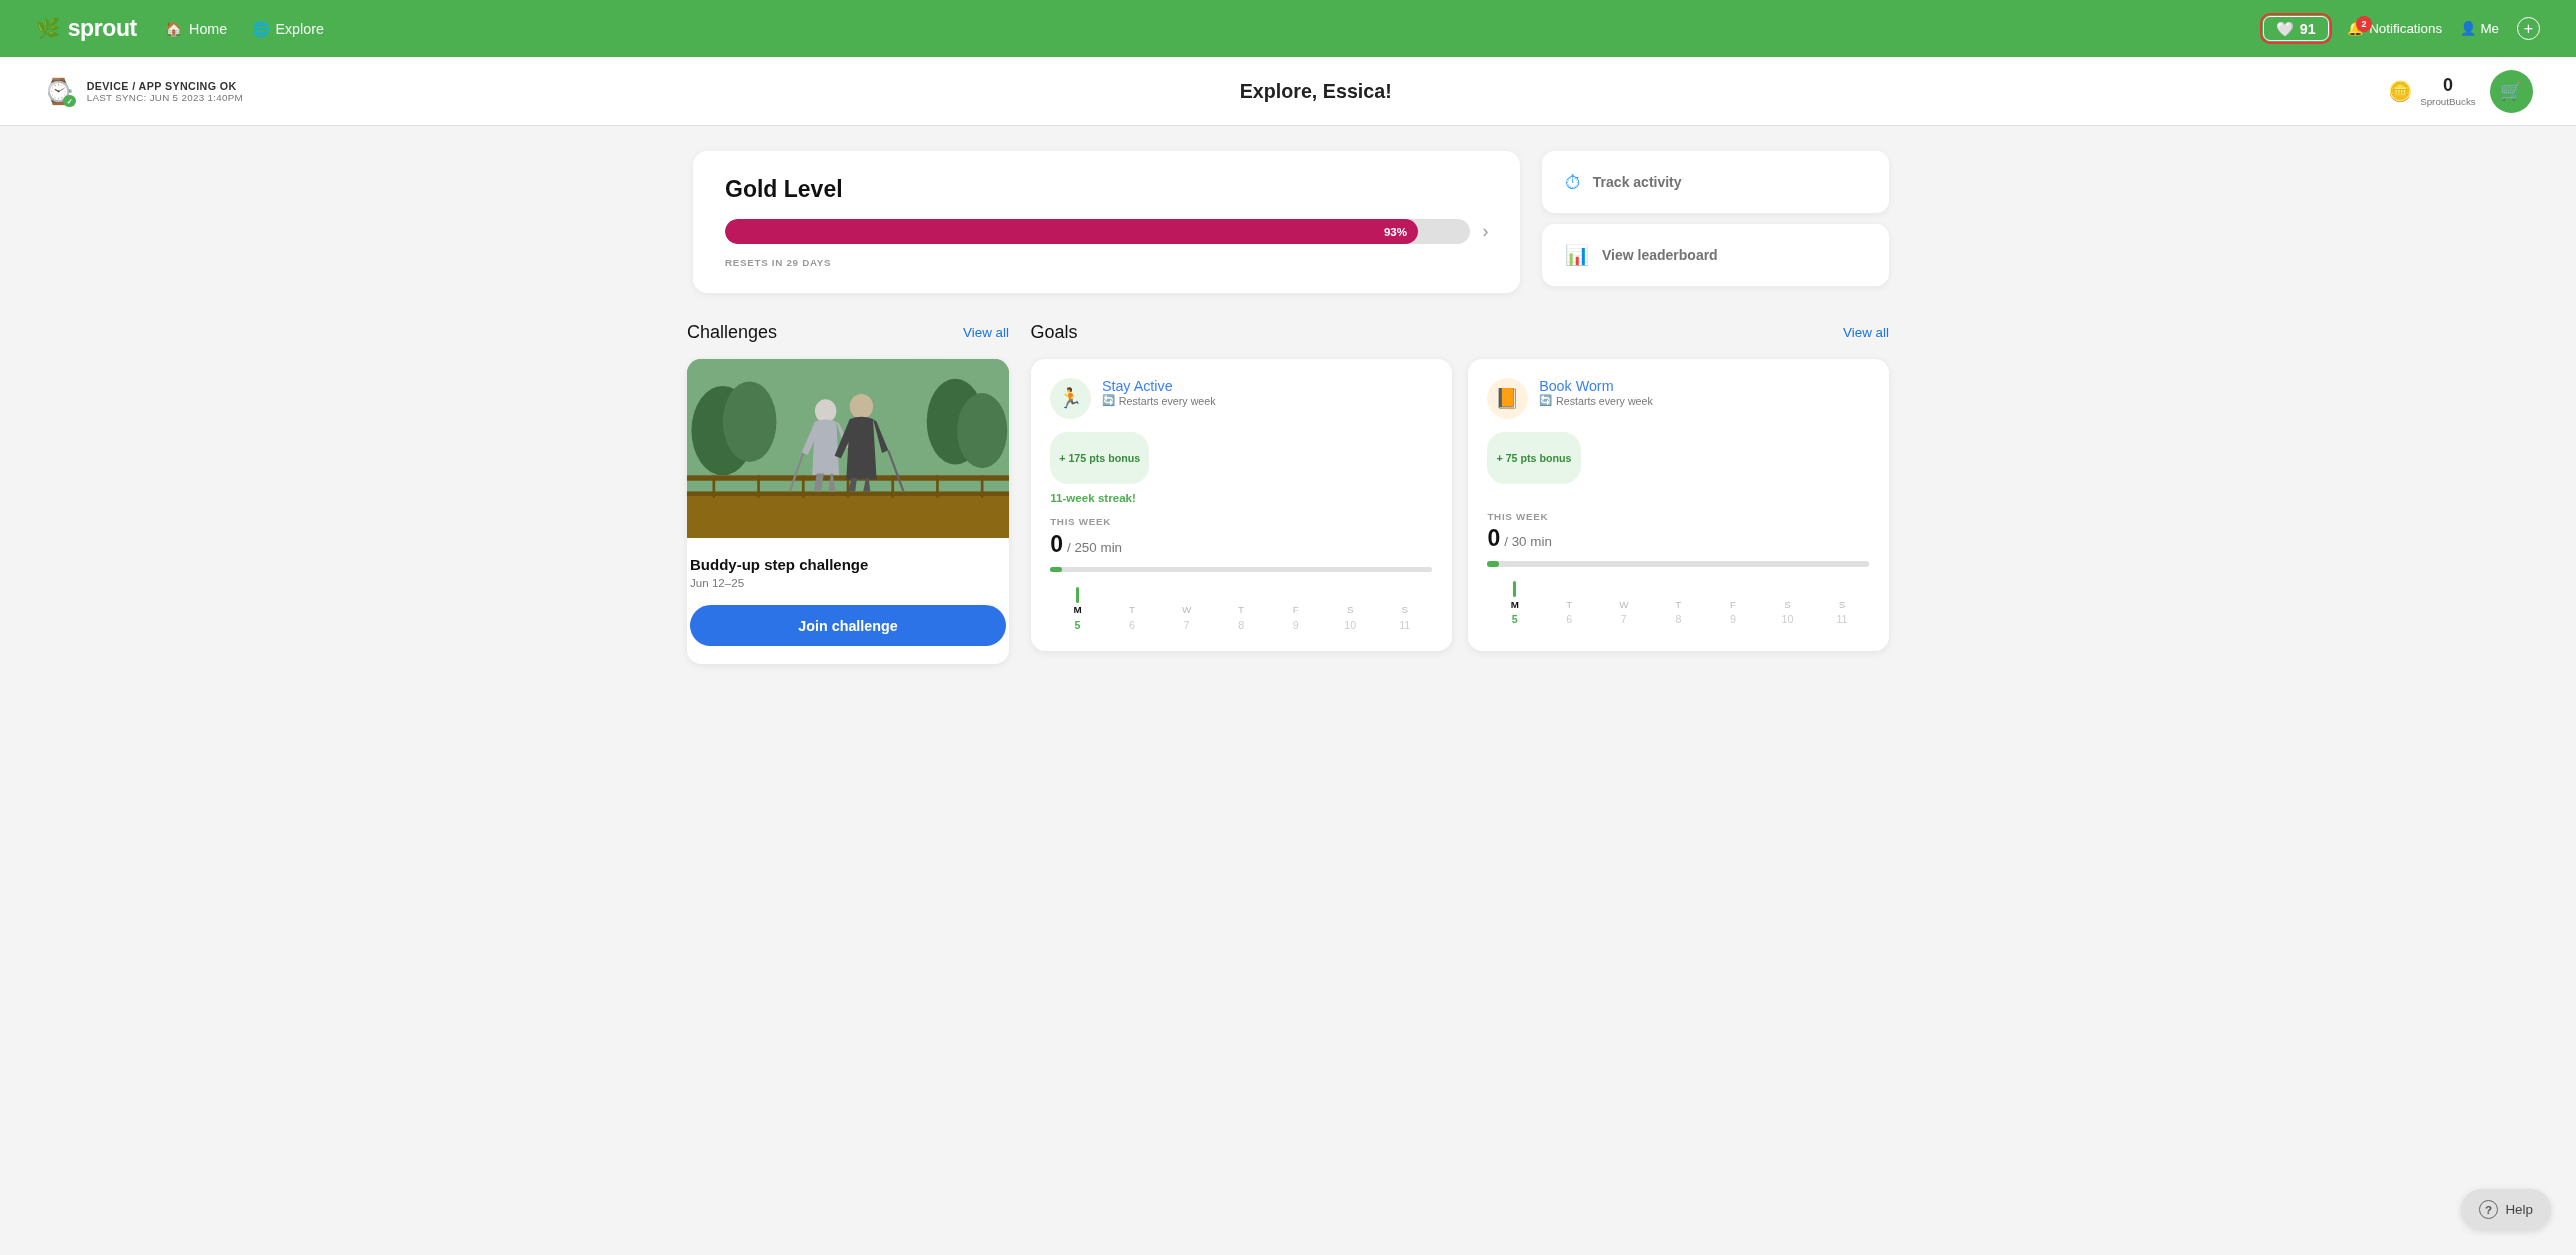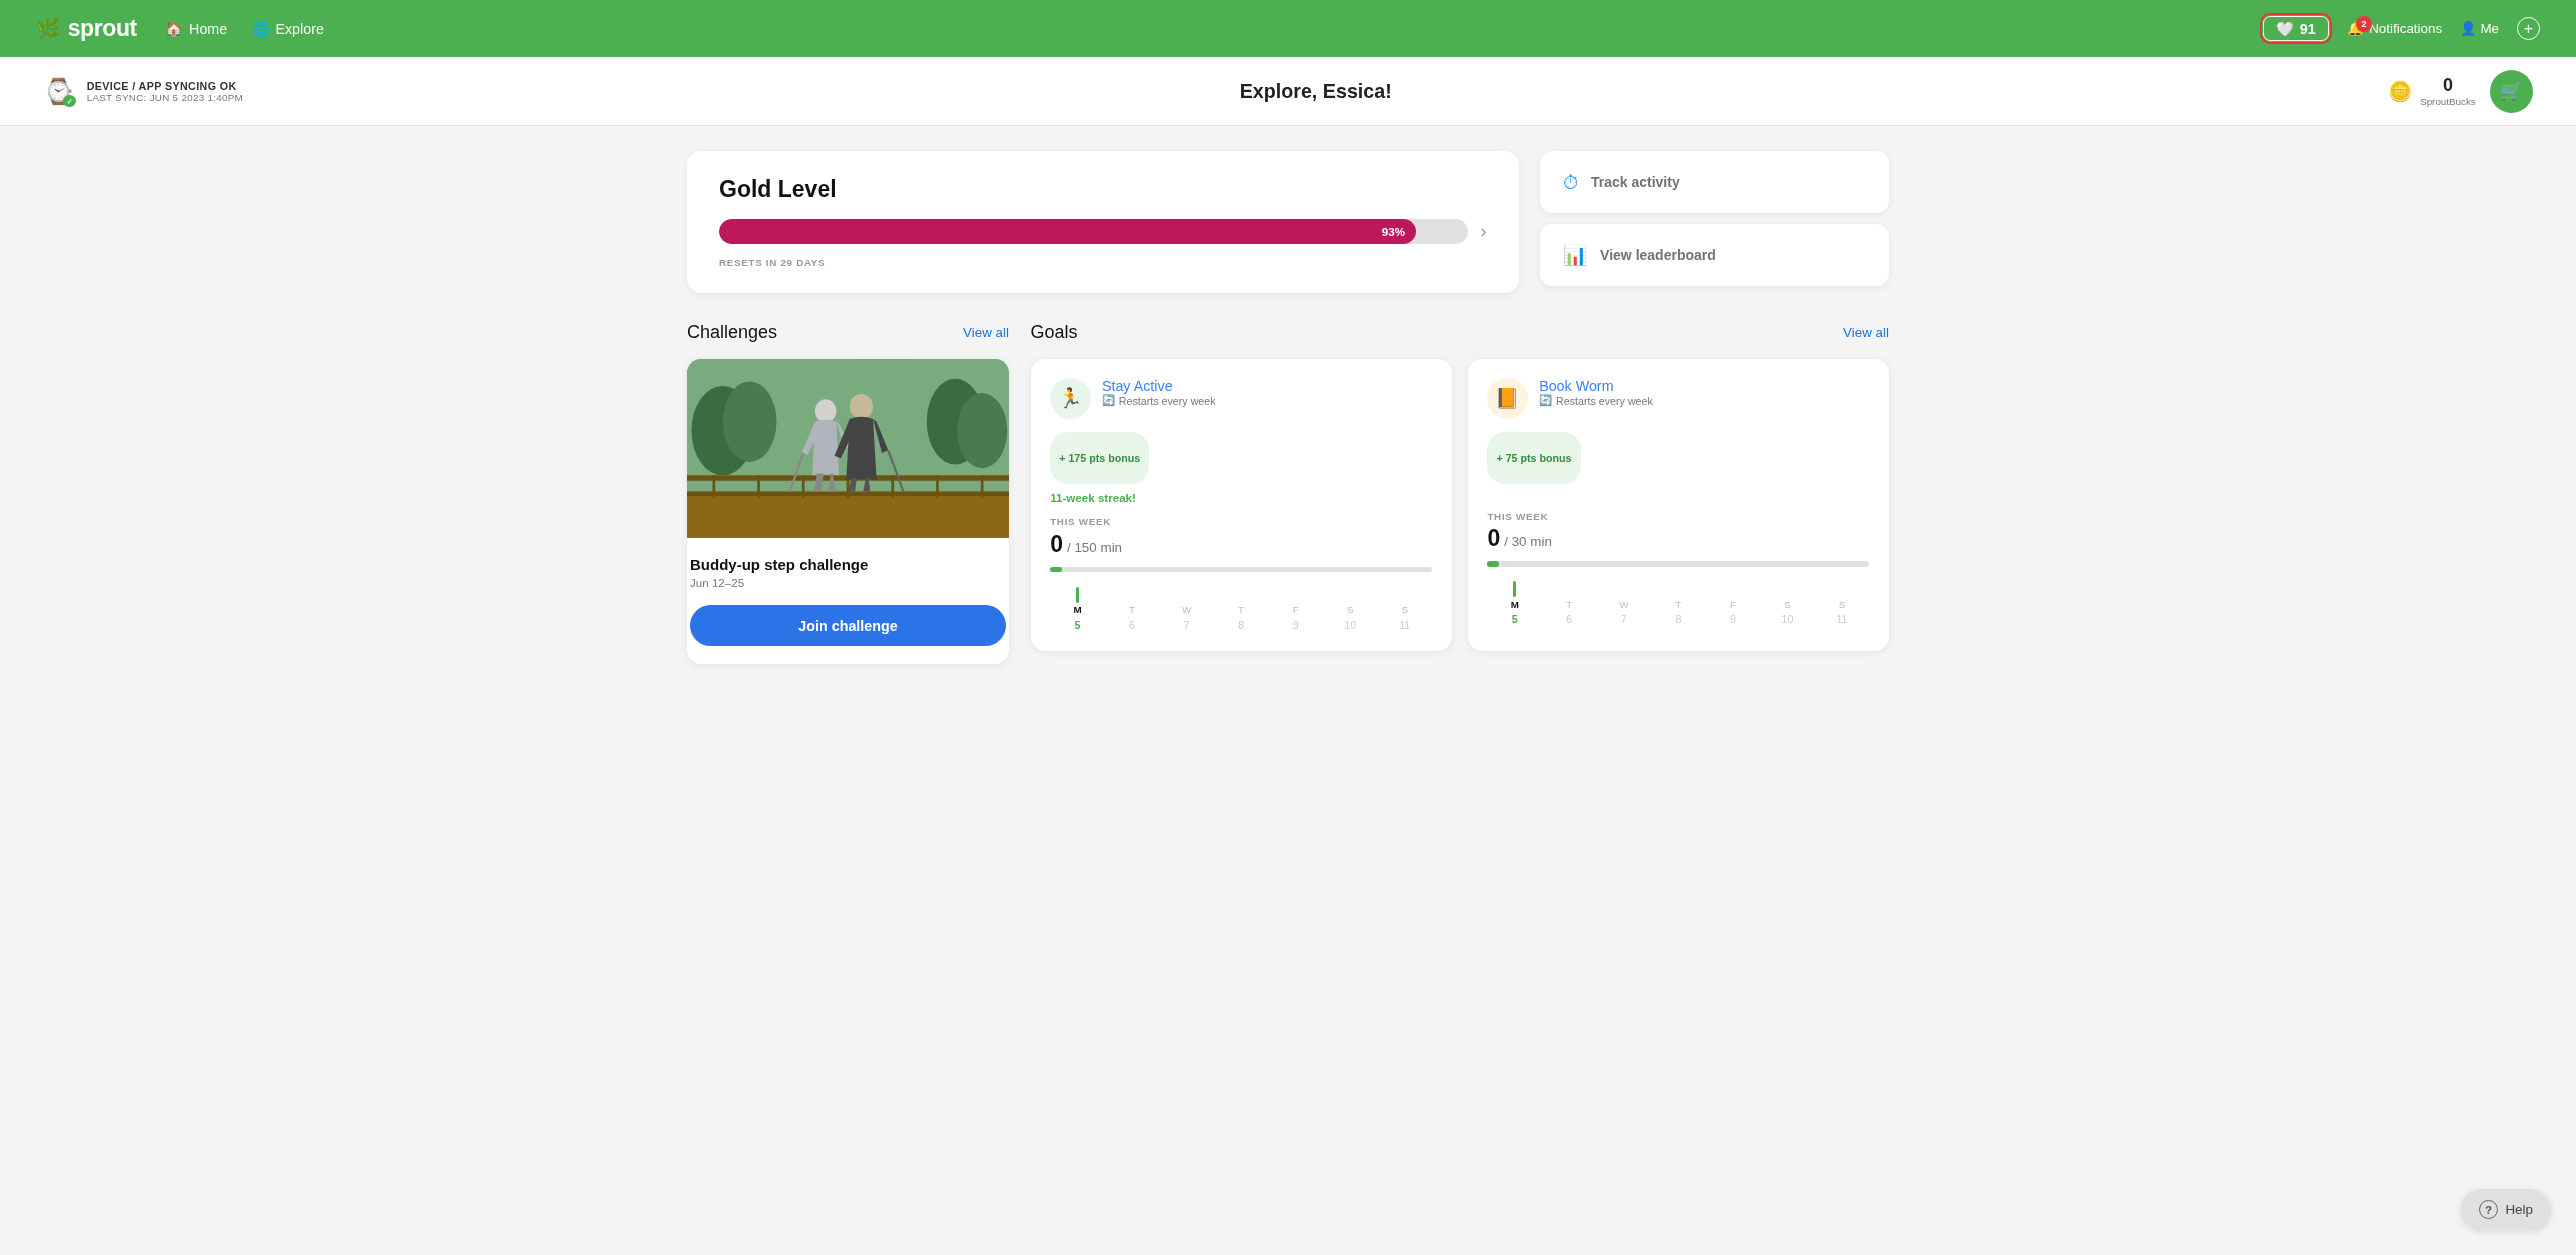--- a/index.html
+++ b/index.html
@@ -199,20 +199,21 @@
       display: flex;
       gap: 21.5px;
       margin-bottom: 29px;
     }
     .gold-card {
       background: #fff;
       border-radius: 14.3px;
       padding: 25px 32px;
       flex: 2.2;
       box-shadow: 0 1.8px 7.2px rgba(0,0,0,0.06);
+      margin-left: 6px;
     }
     .gold-title {
       font-size: 23px;
       font-weight: 800;
       color: #111;
       margin-bottom: 16px;
     }
     .progress-row {
       display: flex;
       align-items: center;
@@ -700,21 +701,21 @@
                 <span>🔄</span>
                 <span>Restarts every week</span>
               </div>
             </div>
           </div>
           <div class="pts-badge">+ 175 pts bonus</div>
           <div class="streak-text">11-week streak!</div>
           <div class="this-week-label">THIS WEEK</div>
           <div>
             <span class="this-week-value">0</span>
-            <span class="this-week-unit">/ 150 min</span>
+            <span class="this-week-unit">/ 250 min</span>
           </div>
           <div class="goal-progress-bar">
             <div class="goal-progress-fill"></div>
           </div>
           
           <div class="mini-cal">
             <div class="cal-day cal-day-active">
               <div class="cal-bar"></div>
               <div class="cal-day-label">M</div>
               <div class="cal-day-num">5</div>

